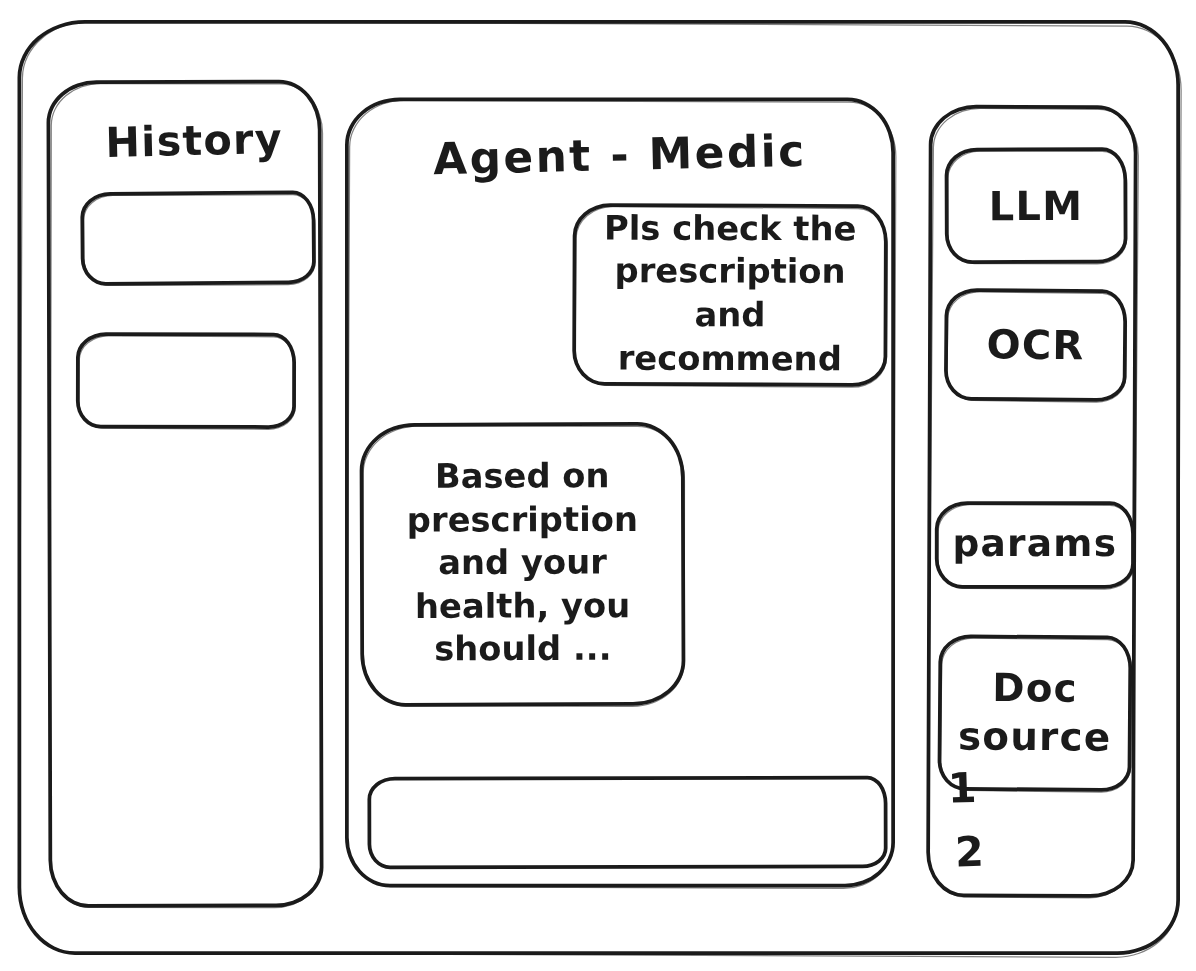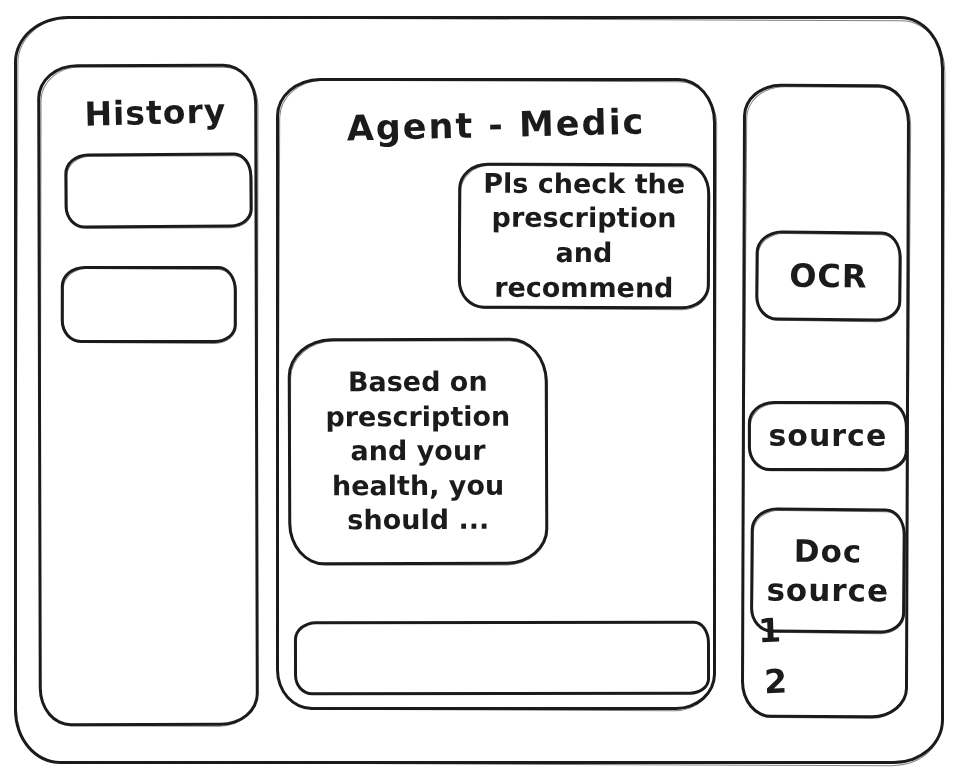--- a/index.html
+++ b/index.html
@@ -149,20 +149,21 @@
   </div>
 
   <div class="sk chat-panel">
     <div class="panel-title chat-title">Agent - Medic</div>
     <div class="sk bubble bubble-assistant">Based on prescription and your health, you should ...</div>
     <div class="sk bubble bubble-user">Pls check the prescription and recommend</div>
     <input class="sk chat-input" value="" style="">
   </div>
 
   <div class="sk tools-panel">
+    <div class="sk tool-box tool-llm">LLM</div>
     <div class="sk tool-box tool-ocr">OCR</div>
-    <div class="sk tool-box tool-params">source</div>
+    <div class="sk tool-box tool-params">params</div>
     <div class="sk tool-box tool-doc">Doc source</div>
     <div class="note note-1">1</div>
     <div class="note note-2">2</div>
   </div>
 
 </div>
 
 </body></html>

